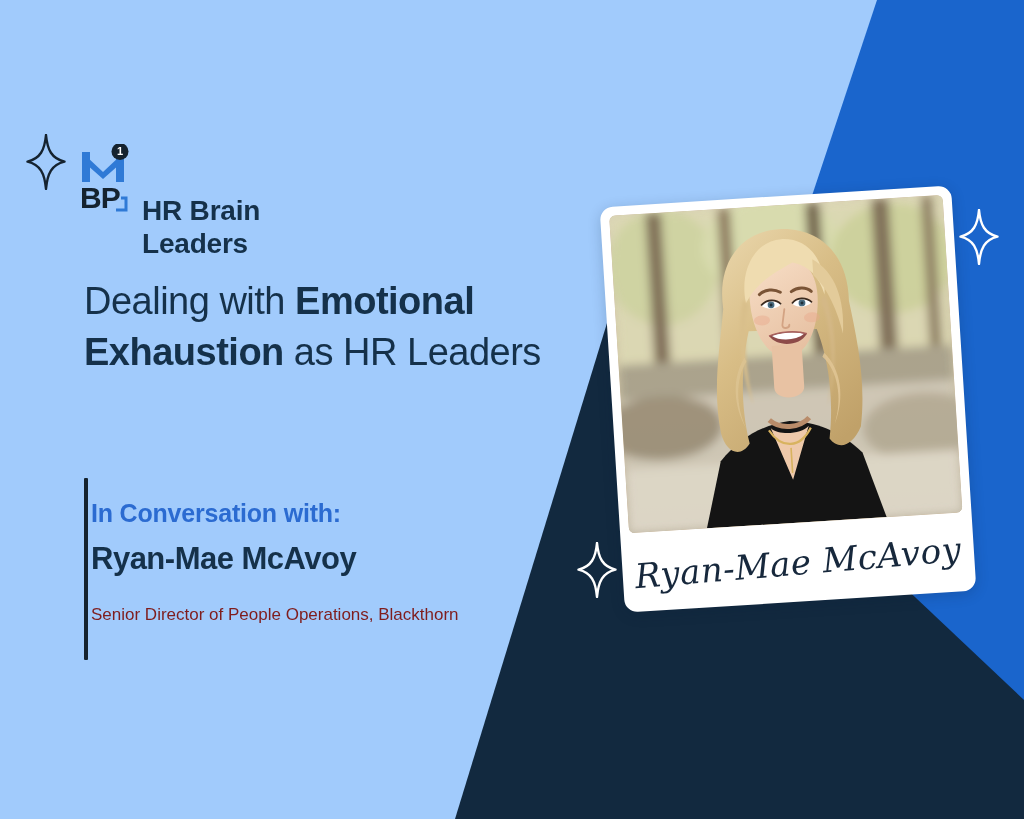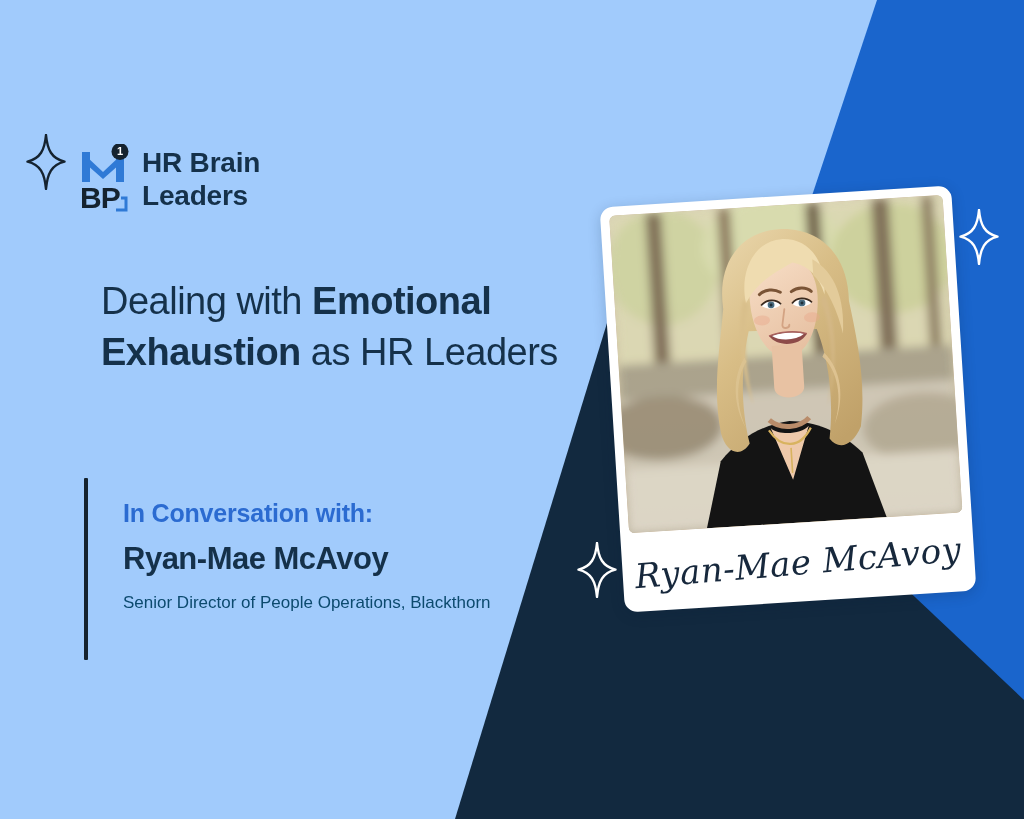--- a/index.html
+++ b/index.html
@@ -26,45 +26,46 @@
   
   .logo-block {
     position:absolute; left:80px; top:144px;
     display:flex; align-items:flex-start; gap:10px;
   }
   .logo-mark { position:relative; width:52px; height:70px; flex:none; }
   .logo-words {
     font-weight:700; font-size:28px; line-height:1.18;
     color:#15314a; letter-spacing:-0.2px; white-space:nowrap;
     padding-top:2px;
+    margin-top:48px;
   }
 
   
   .title {
     position:absolute; left:84px; top:276px; width:460px;
     font-size:38px; line-height:1.33; color:#15314a;
-    font-weight:400; letter-spacing:-0.5px;margin-left:17px;
+    font-weight:400; letter-spacing:-0.5px;
   }
   .title b { font-weight:700; }
 
   
   .speaker { position:absolute; left:84px; top:478px; height:182px; display:flex; }
   .accent-bar { width:4px; background:#15232f; flex:none; border-radius:1px; }
-  .speaker-text { padding-left:35px; }
+  .speaker-text { padding-left:3px; }
   .speaker-kicker {
     color:#2b6bd1; font-weight:700; font-size:25px; letter-spacing:-0.2px;
     line-height:1.2; margin-top:20px;
   }
   .speaker-name {
     color:#15314a; font-weight:700; font-size:31px; letter-spacing:-0.5px;
     line-height:1.25; margin-top:12px;
   }
   .speaker-role {
-    color:#0c4a6e; font-weight:400; font-size:17px; line-height:1.42;
-    margin-top:12px; max-width:370px;
+    color:#7f1d1d; font-weight:400; font-size:17px; line-height:1.42;
+    margin-top:24px; max-width:370px;
   }
 
   
   .polaroid {
     position:absolute; left:612px; top:196px;
     width:352px; height:406px;
     background:#ffffff;
     border-radius:13px;
     transform:rotate(-3.6deg);
     box-shadow:0 3px 14px rgba(8,30,55,.20);

